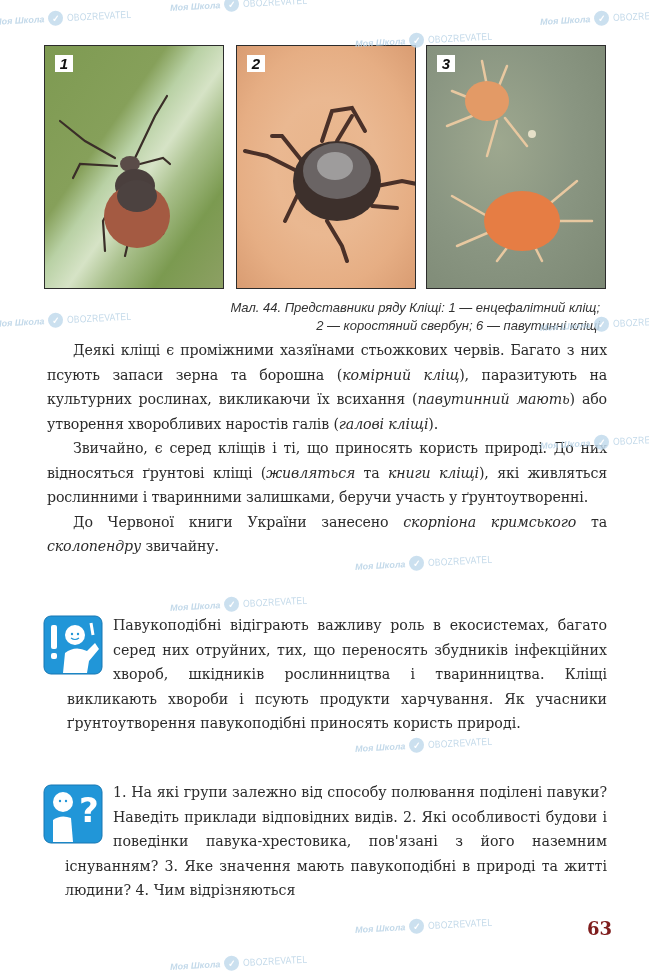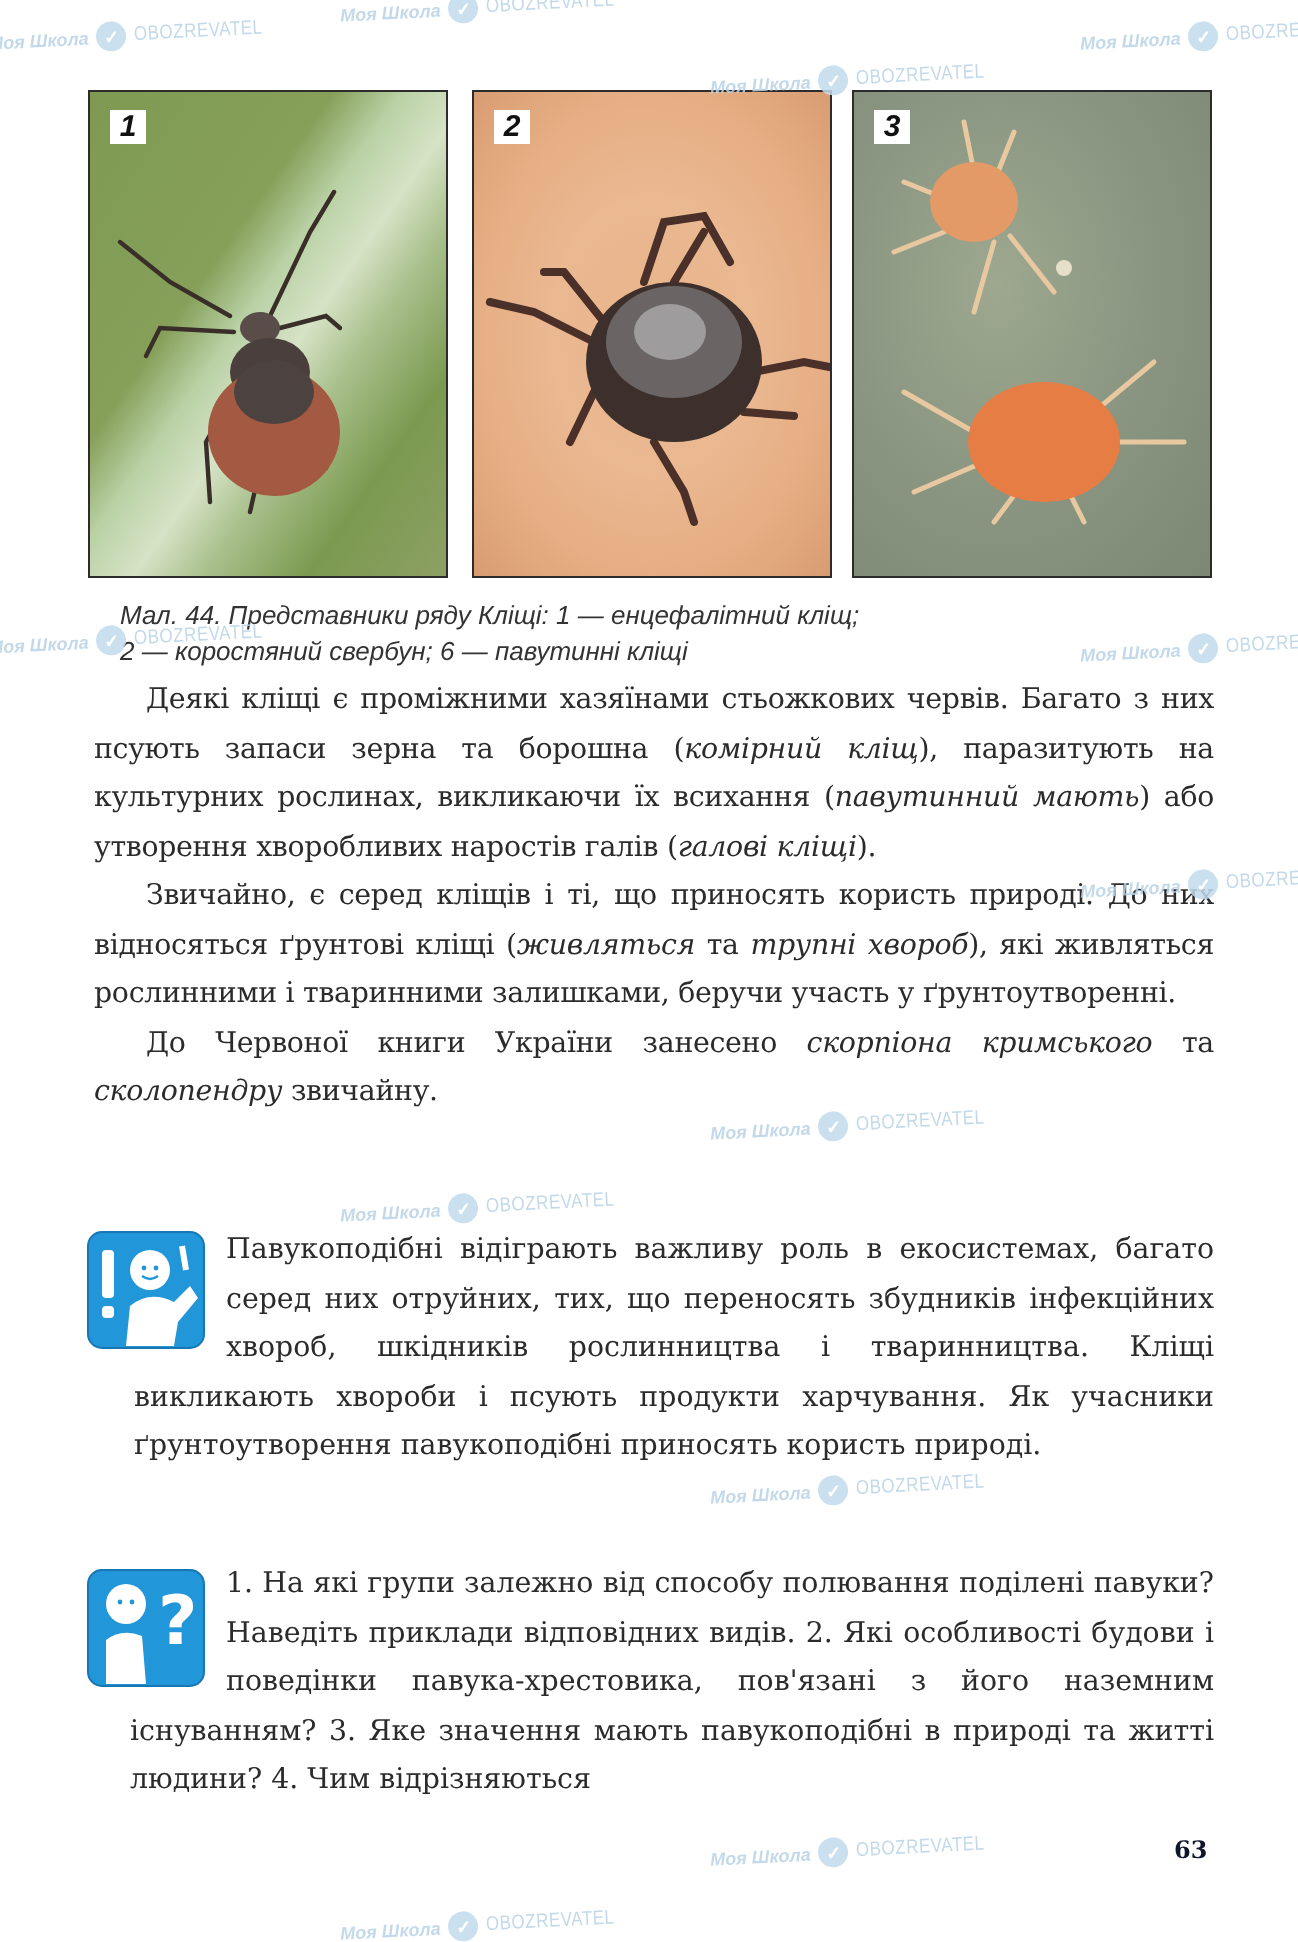--- a/index.html
+++ b/index.html
@@ -25,40 +25,40 @@
     .photo .num {
       position: absolute; top: 9px; left: 10px; width: 18px; height: 17px; background: #fff;
       font-family: "Liberation Sans", sans-serif; font-style: italic; font-weight: bold; font-size: 15px; line-height: 17px;
       text-align: center; color: #111;
     }
     #photo1 { left: 44px; background: linear-gradient(125deg, #7e9a52 0%, #86a05a 35%, #b9d1a5 45%, #d6e3c6 55%, #a9c08c 65%, #7b9a50 80%, #8da064 100%); }
     #photo2 { left: 236px; background: radial-gradient(ellipse at 50% 50%, #e8b48b 0%, #eab891 40%, #e6ae84 70%, #d99c72 100%); }
     #photo3 { left: 426px; background: radial-gradient(ellipse at 40% 40%, #9ea88f 0%, #8a9682 50%, #7c8874 100%); }
 
     .caption {
-      position: absolute; top: 299px; left: 60px; width: 540px; text-align: left;
+      position: absolute; top: 299px; left: 60px; width: 540px; text-align: right;
       font-family: "Liberation Sans", sans-serif; font-style: italic; font-size: 13px; line-height: 18px; color: #333;
     }
     .text-block {
       position: absolute; left: 47px; width: 560px;
       font-family: "DejaVu Serif", serif; font-size: 14.2px; line-height: 24.5px; color: #2b2b2b; text-align: justify;
       letter-spacing: -0.15px;
     }
     .text-block p { margin: 0; text-indent: 26px; }
     .text-block em { }
     #para-block-1 { top: 338px; }
     #summary-block { position: absolute; top: 613px; left: 47px; width: 560px; font-size: 14.2px; line-height: 24.5px; font-weight: normal; text-align: justify; color: #2b2b2b; }
     #summary-block .float-icon { float: left; width: 62px; height: 62px; margin: 2px 8px 0 -4px; position: relative; }
     #summary-block .first { padding-left: 20px; }
     #questions-block { position: absolute; top: 780px; left: 47px; width: 560px; font-size: 14.2px; line-height: 24.5px; text-align: justify; color: #2b2b2b; }
     #questions-block .float-icon { float: left; width: 62px; height: 62px; margin: 4px 8px 0 -4px; position: relative; }
     #questions-block .first { padding-left: 18px; }
 
     .page-number {
-      position: absolute; top: 918px; left: 587px; font-family: "DejaVu Serif", serif; font-weight: bold; font-size: 12px; color: #0f172a;
+      position: absolute; top: 918px; left: 587px; font-family: "DejaVu Serif", serif; font-weight: bold; font-size: 18px; color: #7f1d1d;
     }
   </style>
 </head>
 <body>
 
 <div class="watermark" style="top:10px;left:-6px;">
     <span class="wm-school">Моя Школа</span>
     <span class="wm-logo">✓</span>
     <span class="wm-brand">OBOZREVATEL</span>
   </div>
@@ -177,21 +177,21 @@
   <div class="num">3</div>
 </div>
 
 <div class="caption">
   <div>Мал. 44. Представники ряду Кліщі: 1 — енцефалітний кліщ;</div>
   <div>2 — коростяний свербун; 6 — павутинні кліщі</div>
 </div>
 
 <div class="text-block" id="para-block-1">
   <p><span>Деякі кліщі є проміжними хазяїнами стьожкових червів. Багато з них псують запаси зерна та борошна (</span><em>комірний кліщ</em><span>), паразитують на культурних рослинах, викликаючи їх всихання (</span><em>павутинний мають</em><span>) або утворення хворобливих наростів галів (</span><em>галові кліщі</em><span>).</span></p>
-  <p><span>Звичайно, є серед кліщів і ті, що приносять користь природі. До них відносяться ґрунтові кліщі (</span><em>живляться</em><span> та </span><em>трупні хвороб</em><span>), які живляться рослинними і тваринними залишками, беручи участь у ґрунтоутворенні.</span></p>
+  <p><span>Звичайно, є серед кліщів і ті, що приносять користь природі. До них відносяться ґрунтові кліщі (</span><em>живляться</em><span> та </span><em>книги кліщі</em><span>), які живляться рослинними і тваринними залишками, беручи участь у ґрунтоутворенні.</span></p>
   <p><span>До Червоної книги України занесено </span><em>скорпіона кримського</em><span> та </span><em>сколопендру</em><span> звичайну.</span></p>
 </div>
 
 <div id="summary-block">
   <div class="float-icon">
     <svg width="60" height="60" viewBox="0 0 60 60">
       <rect x="1" y="1" width="58" height="58" rx="7" fill="#2196d8" stroke="#1677b3"></rect>
       <rect x="8" y="10" width="6" height="24" rx="2" fill="#fff"></rect>
       <rect x="8" y="38" width="6" height="6" rx="2" fill="#fff"></rect>
       <circle cx="32" cy="20" r="10" fill="#fff"></circle>

